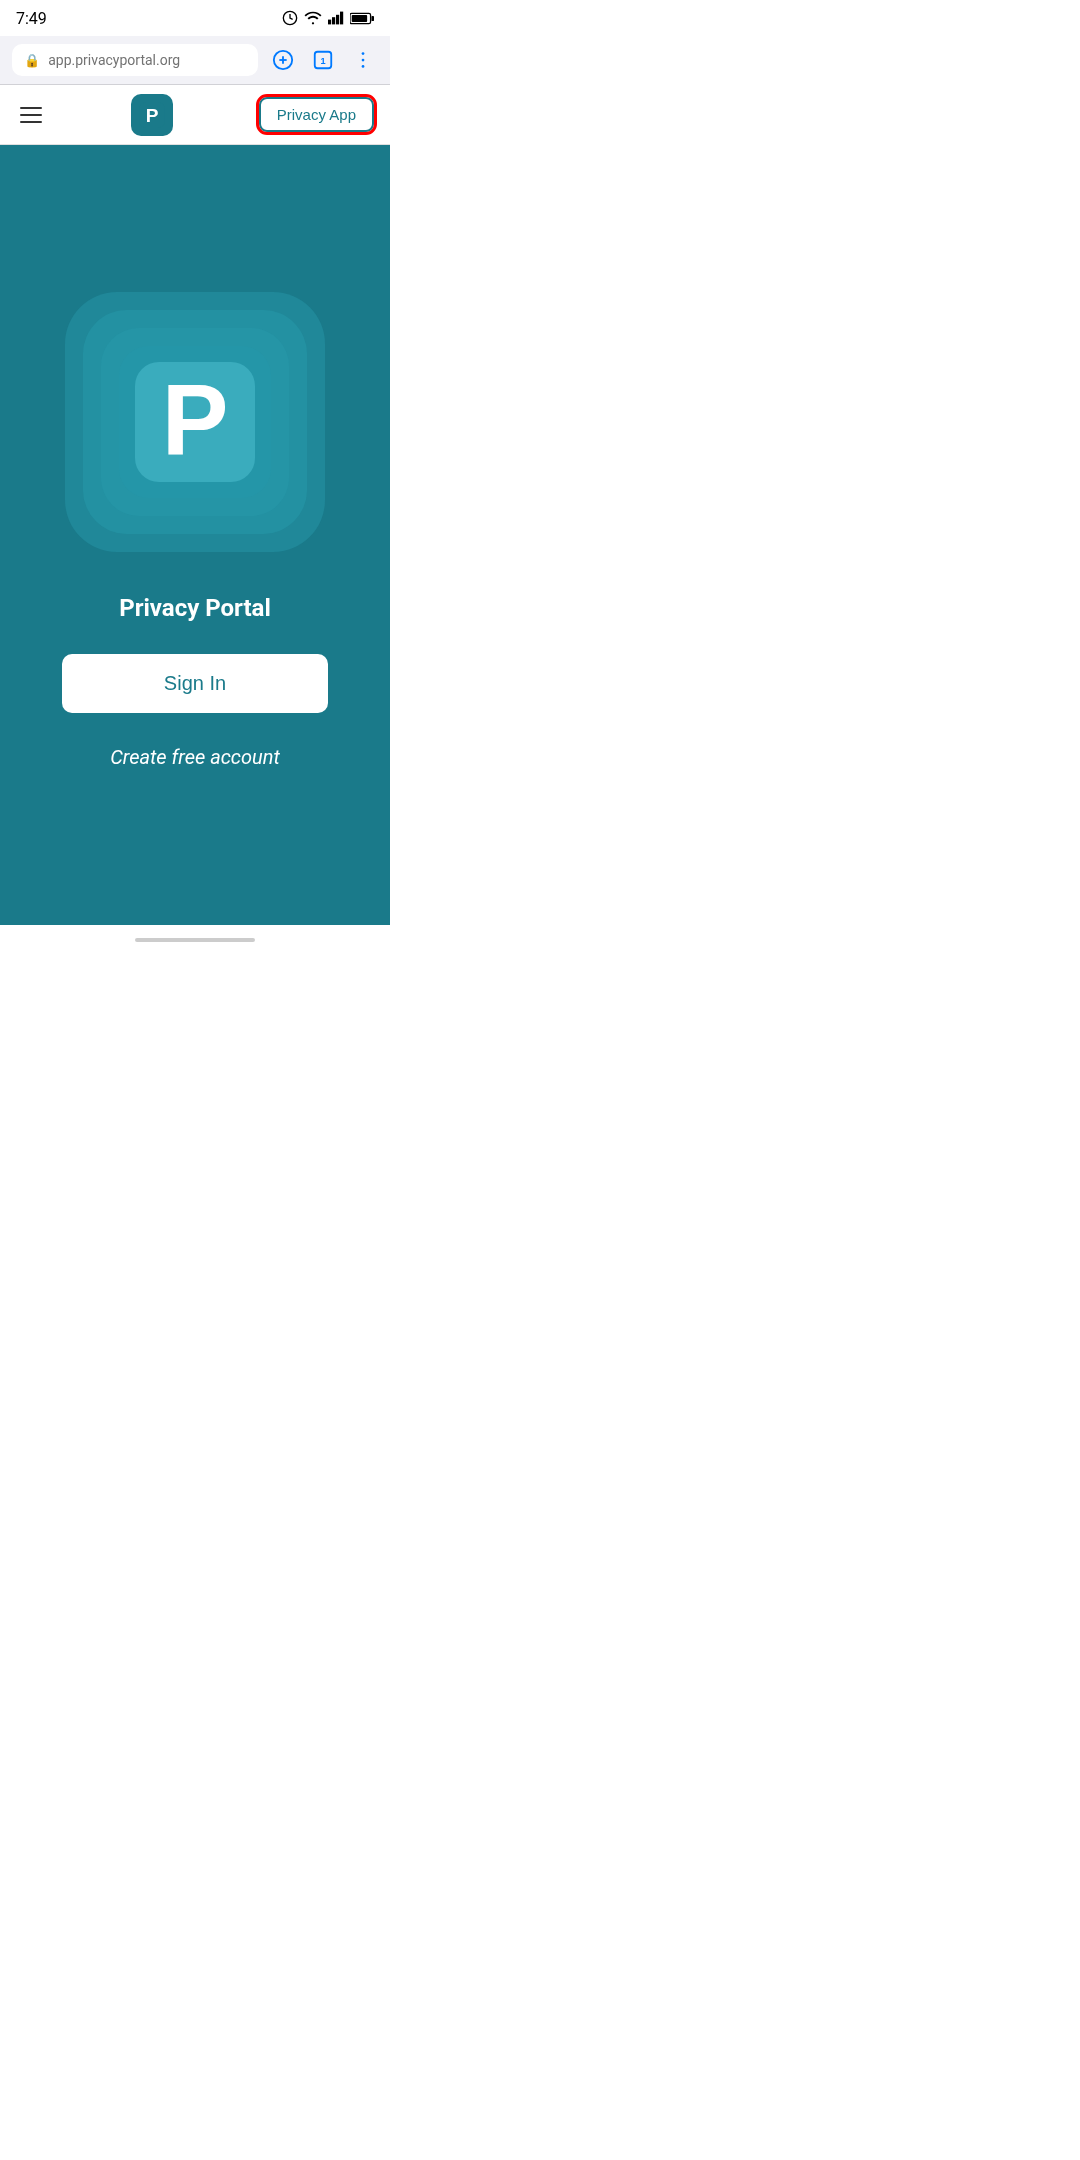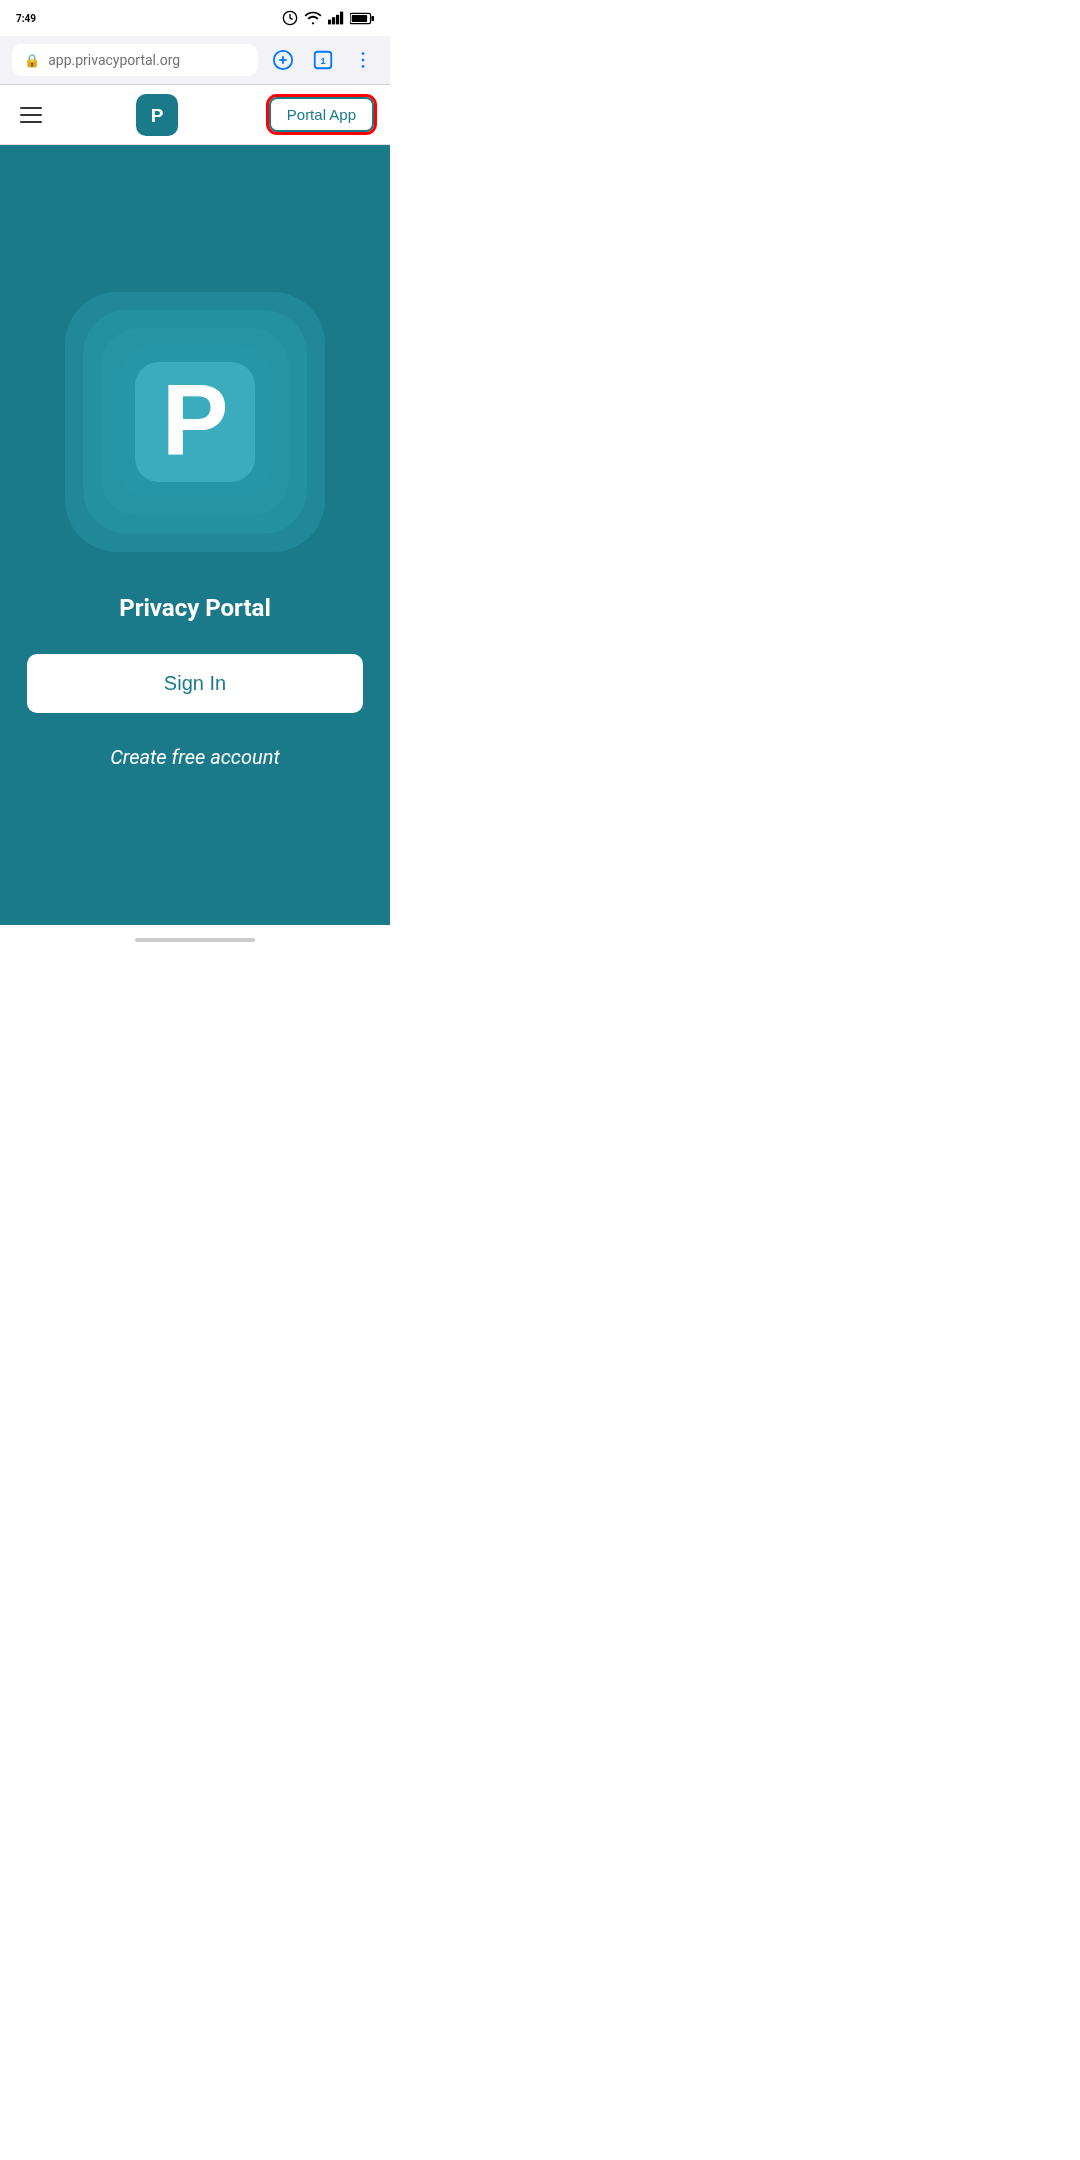--- a/index.html
+++ b/index.html
@@ -21,22 +21,22 @@
     .status-bar {
       background: #fff;
       height: 36px;
       display: flex;
       align-items: center;
       justify-content: space-between;
       padding: 0 16px;
     }
 
     .status-bar-time {
-      font-size: 10px;
-      font-weight: 700;
+      font-size: 16px;
+      font-weight: 400;
       color: #000;
     }
 
     .status-bar-icons {
       display: flex;
       align-items: center;
       gap: 6px;
     }
 
     .status-bar-icons svg {
@@ -154,21 +154,21 @@
     }
 
     .app-title {
       font-size: 24px;
       font-weight: 700;
       color: #fff;
       text-align: center;
     }
 
     .sign-in-btn {
-      width: 336px;
+      width: 266px;
       padding: 18px;
       background: #fff;
       border: none;
       border-radius: 10px;
       font-size: 20px;
       font-weight: 500;
       color: #1a7a8a;
       cursor: pointer;
       text-align: center;
     }
@@ -271,21 +271,21 @@
     <div class="hamburger-line"></div>
   </button>
 
   <div class="nav-logo">
     <svg width="28" height="28" viewBox="0 0 100 100">
       <rect x="5" y="5" width="90" height="90" rx="22" fill="#1a7a8a"></rect>
       <text x="50" y="75" text-anchor="middle" fill="white" font-size="68" font-weight="900" font-family="Arial, sans-serif">P</text>
     </svg>
   </div>
 
-  <button class="install-app-btn">Portal App</button>
+  <button class="install-app-btn">Privacy App</button>
 </div>
 
 <div class="main-content">
 
   <div class="app-icon-wrapper">
     <svg width="280" height="280" viewBox="0 0 280 280">
 
       <rect x="10" y="10" width="260" height="260" rx="52" fill="#2596a8" opacity="0.5"></rect>
 
       <rect x="28" y="28" width="224" height="224" rx="44" fill="#2596a8" opacity="0.65"></rect>

